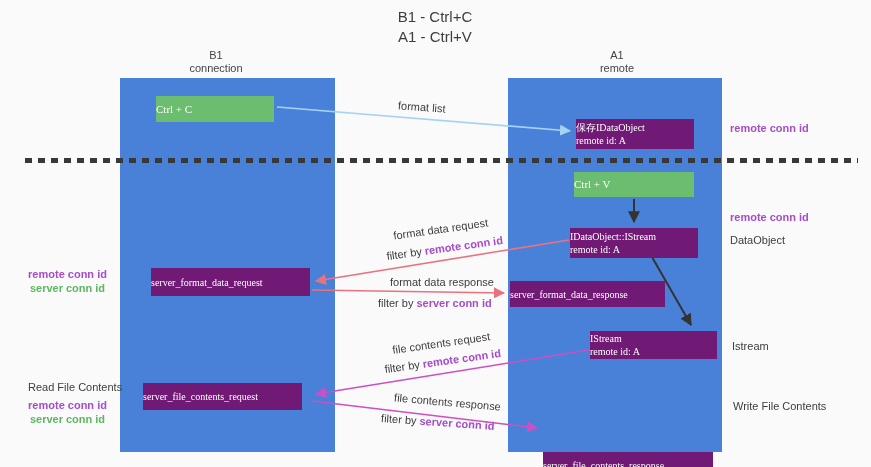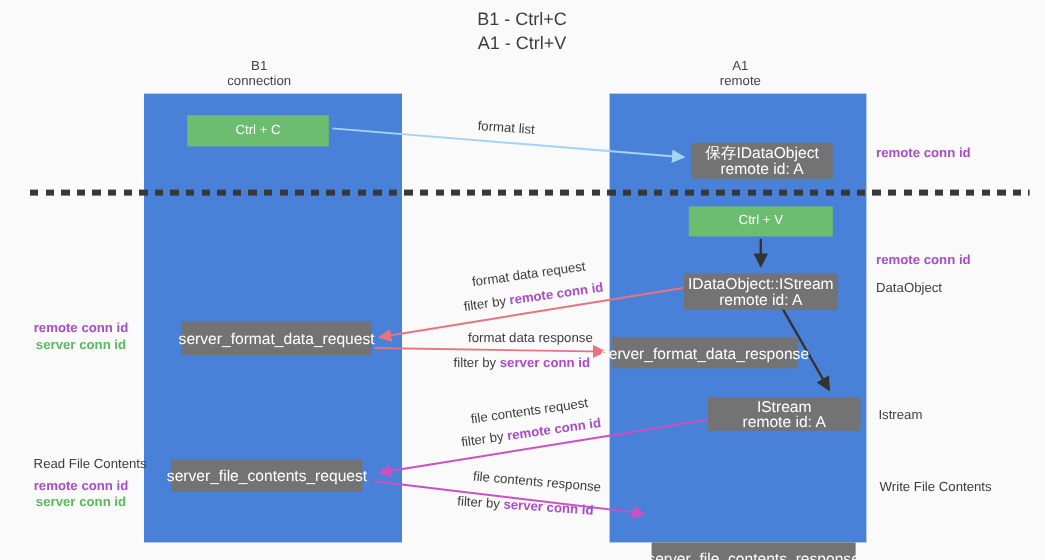--- a/index.html
+++ b/index.html
@@ -32,26 +32,27 @@
   .dashline{
     left:25px;top:158px;width:833px;height:5px;
     background:repeating-linear-gradient(90deg,#383838 0,#383838 7px,rgba(0,0,0,0) 7px,rgba(0,0,0,0) 13px);
     z-index:6;
   }
   svg.arrows{
     position:absolute;left:0;top:0;z-index:5;
     pointer-events:none;
   }
   .box{
-    display:flex;flex-direction:column;align-items:center;justify-content:center;
+    display:flex;flex-direction:column;align-items:flex-start;justify-content:center;
     color:#fff;font-size:11px;line-height:13px;text-align:center;
     z-index:10;
+    font-family:Liberation Serif, serif;
   }
   .box.green{background:#6dbd70;}
-  .box.orange{background:#737373;font-size:13px;}
+  .box.orange{background:#701a75;font-size:10px;}
   .lbl{
     font-size:11px;color:#3d3d3d;white-space:nowrap;z-index:15;
   }
   .purple{color:#a64dc9;font-weight:bold;}
   .greentx{color:#5cb860;font-weight:bold;}
   .legend{
     width:95px;text-align:center;line-height:14px;font-size:11px;z-index:15;
   }
   .rot-n8{transform:rotate(-8deg);}
   .rot-p4{transform:rotate(4deg);}

